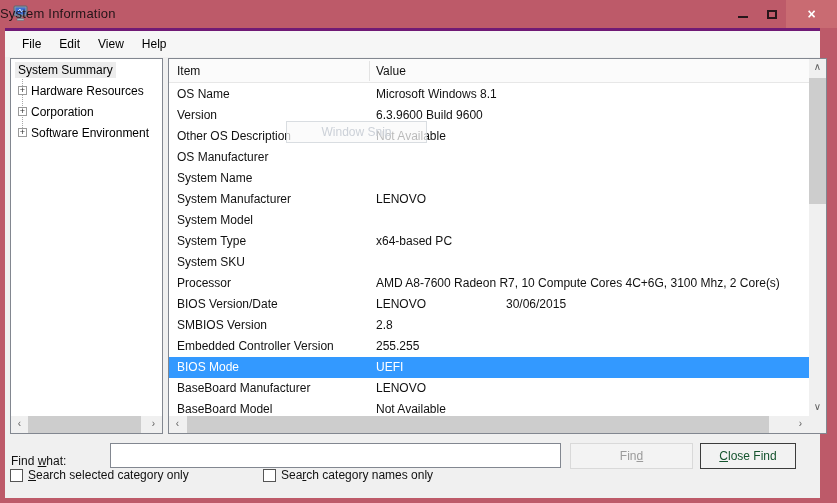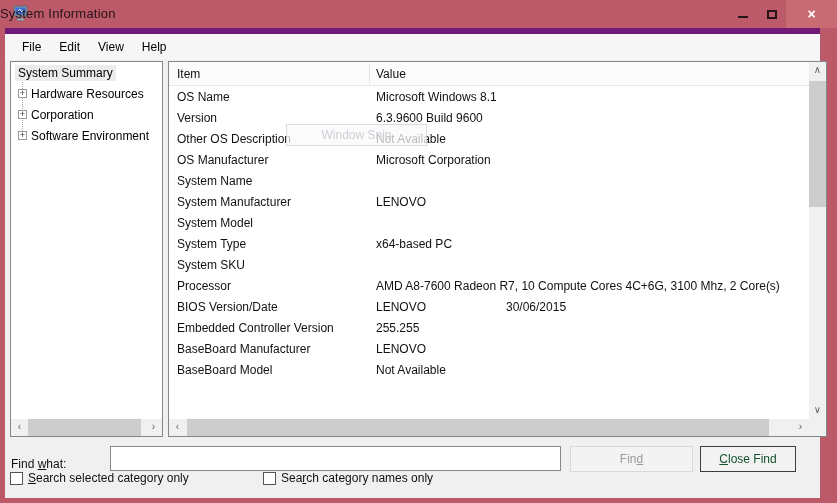--- a/index.html
+++ b/index.html
@@ -27,21 +27,21 @@
   .btn-max .box{ width:10px; height:9px; border:2px solid #26161a; background:transparent; }
   .btn-close{
     width:51px; height:28px; background:var(--close-bg,#c96b72);
     display:flex; align-items:center; justify-content:center;
     color:#fff; font-size:14px; font-weight:bold;
   }
 
   
   .client{
     position:absolute; left:5px; top:28px; width:815px; height:470px;
-    background:#f0f0f0; border-top:6px solid #701a75;
+    background:#f0f0f0; border-top:3px solid #701a75;
   }
   .menubar{
     position:absolute; left:0; top:0; width:100%; height:26px;
     background:#f6f6f6; padding-left:8px; display:flex; align-items:center;
   }
   .menu-item{ padding:4px 9px; color:#000; }
 
   
   .panel{ position:absolute; background:#fff; border:1px solid #828790; overflow:hidden; }
   .tree-panel{ left:5px; top:27px; width:153px; height:376px; }
@@ -186,21 +186,20 @@
           <div class="row">
             <span class="cell-item">Version</span>
             <span class="cell-value">6.3.9600 Build 9600</span>
           </div>
           <div class="row">
             <span class="cell-item">Other OS Description</span>
             <span class="cell-value">Not Available</span>
           </div>
           <div class="row">
             <span class="cell-item">OS Manufacturer</span>
-            <span class="cell-value">Microsoft Corporation</span>
           </div>
           <div class="row">
             <span class="cell-item">System Name</span>
             <span class="cell-value"></span>
           </div>
           <div class="row">
             <span class="cell-item">System Manufacturer</span>
             <span class="cell-value">LENOVO</span>
           </div>
           <div class="row">
@@ -218,22 +217,30 @@
           <div class="row">
             <span class="cell-item">Processor</span>
             <span class="cell-value">AMD A8-7600 Radeon R7, 10 Compute Cores 4C+6G, 3100 Mhz, 2 Core(s)</span>
           </div>
           <div class="row">
             <span class="cell-item">BIOS Version/Date</span>
             <span class="cell-value">LENOVO</span>
             <span class="cell-value2">30/06/2015</span>
           </div>
           <div class="row">
+            <span class="cell-item">SMBIOS Version</span>
+            <span class="cell-value">2.8</span>
+          </div>
+          <div class="row">
             <span class="cell-item">Embedded Controller Version</span>
             <span class="cell-value">255.255</span>
+          </div>
+          <div class="row sel">
+            <span class="cell-item">BIOS Mode</span>
+            <span class="cell-value">UEFI</span>
           </div>
           <div class="row">
             <span class="cell-item">BaseBoard Manufacturer</span>
             <span class="cell-value">LENOVO</span>
           </div>
           <div class="row">
             <span class="cell-item">BaseBoard Model</span>
             <span class="cell-value">Not Available</span>
           </div>
         </div>

